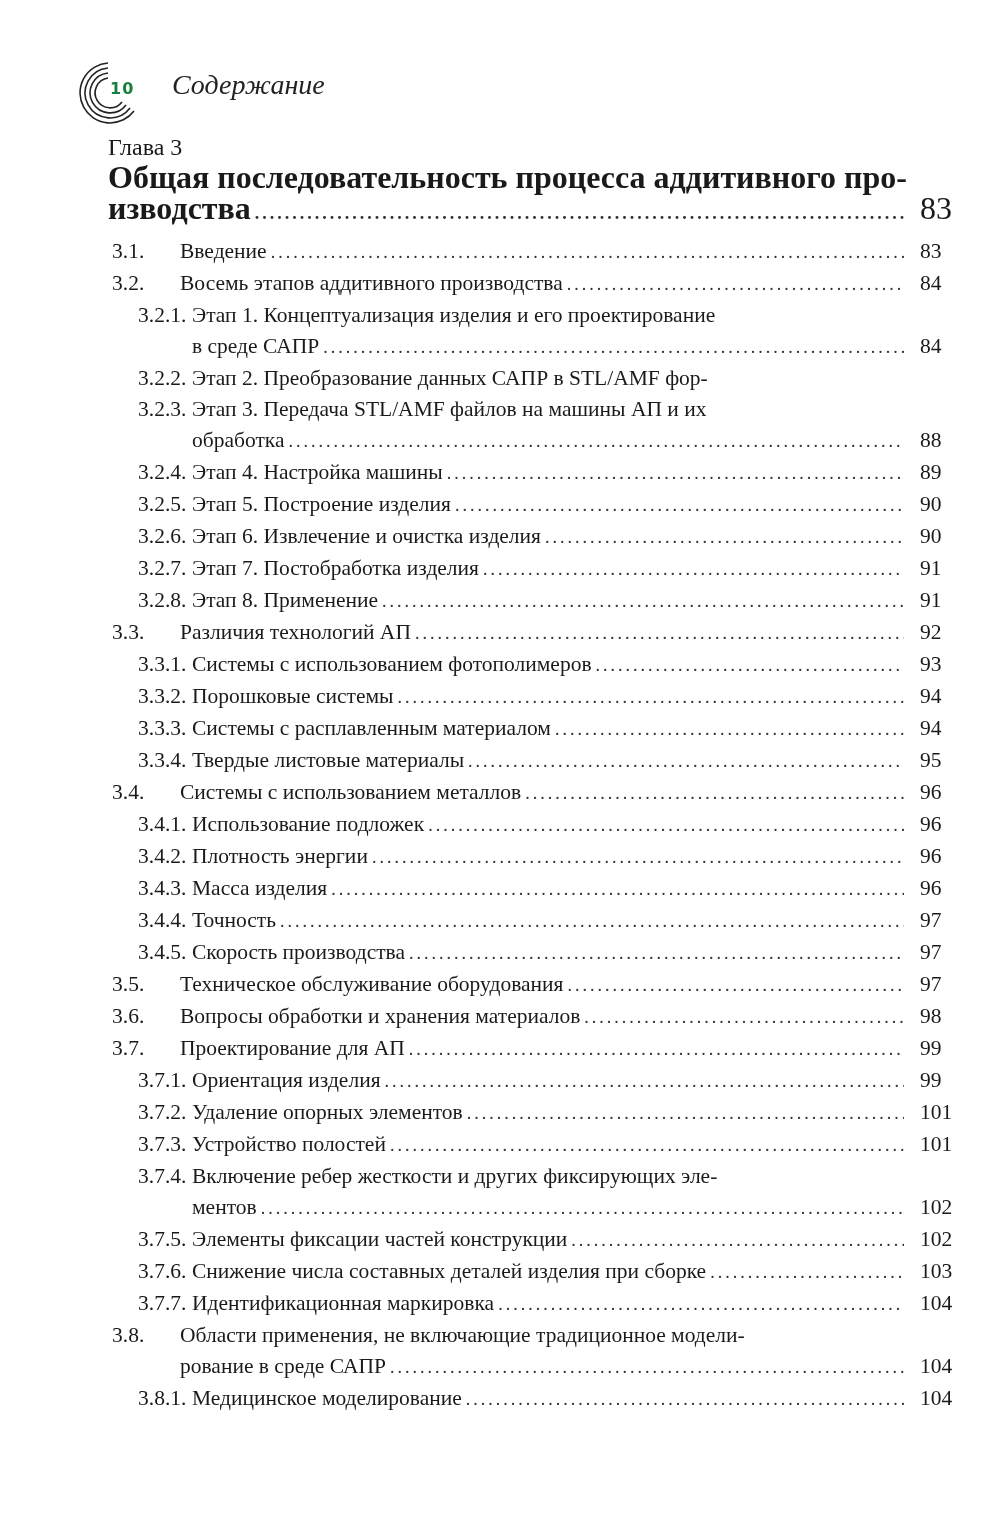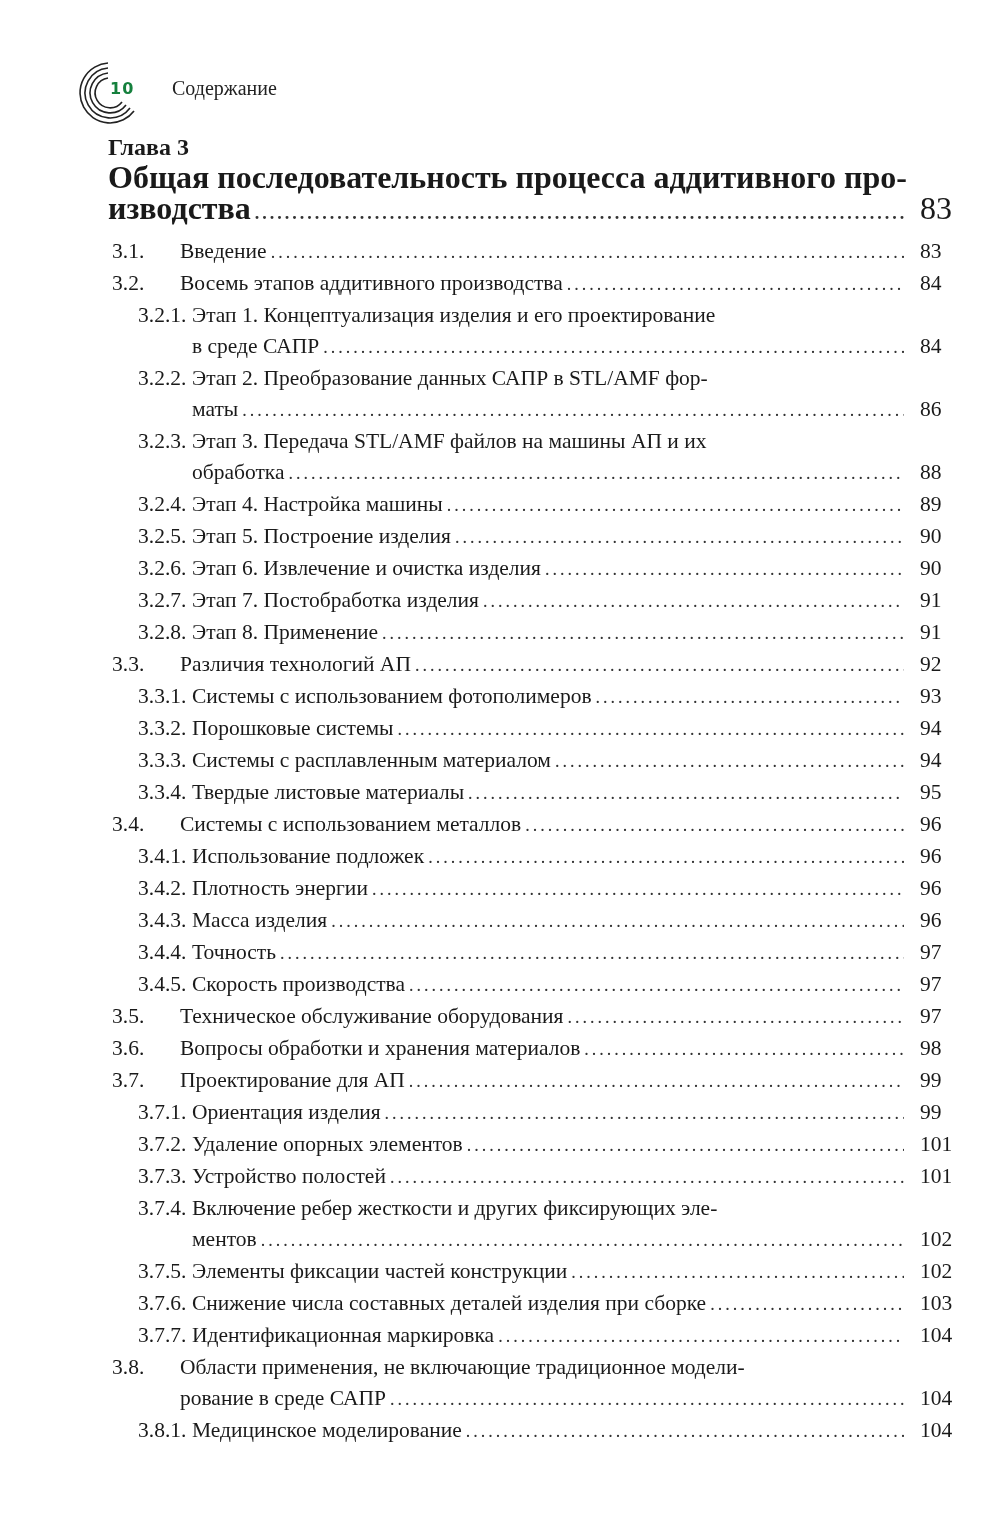--- a/index.html
+++ b/index.html
@@ -9,25 +9,25 @@
     color: #1a1a1a;
   }
   .header { position: absolute; left: 72px; top: 57px; height: 72px; width: 400px; }
   .logo { position: absolute; left: 0; top: 0; width: 80px; height: 72px; }
   .page-num {
     position: absolute; left: 38px; top: 22px;
     font-family: "DejaVu Sans", sans-serif; font-weight: bold; font-size: 16px;
     letter-spacing: 1px; color: #15803d;
   }
   .running-title {
-    position: absolute; left: 100px; top: 20px;
-    font-size: 20px; color: #222;
+    position: absolute; left: 100px; top: 12px;
+    font-style: italic; font-size: 28px; color: #222;
   }
   .chapter { position: absolute; left: 108px; top: 132px; width: 852px; }
-  .chapter-label { font-weight: bold; font-size: 24px; line-height: 30px; }
+  .chapter-label { font-weight: normal; font-size: 24px; line-height: 30px; }
   .chapter-title {
     font-weight: bold; font-size: 32px; line-height: 31px; position: relative;
   }
   .toc { position: absolute; left: 108px; top: 236px; width: 852px; }
   .entry { position: relative; font-size: 21.5px; line-height: 31px; }
   .entry .num { position: absolute; top: 0; }
   .entry .txt { display: block; }
   .line { display: flex; align-items: baseline; }
   .line .t { white-space: nowrap; }
   .dots {
@@ -99,25 +99,20 @@
           <span class="t">в среде САПР</span>
           <span class="dots"></span>
           <span class="pg">84</span>
         </div>
       </div>
     </div>
     <div class="entry lvl2">
       <span class="num">3.2.2.</span>
       <div class="txt">
         <div>Этап 2. Преобразование данных САПР в STL/AMF фор-</div>
-        <div class="line">
-          <span class="t">маты</span>
-          <span class="dots"></span>
-          <span class="pg">86</span>
-        </div>
       </div>
     </div>
     <div class="entry lvl2">
       <span class="num">3.2.3.</span>
       <div class="txt">
         <div>Этап 3. Передача STL/AMF файлов на машины АП и их</div>
         <div class="line">
           <span class="t">обработка</span>
           <span class="dots"></span>
           <span class="pg">88</span>

